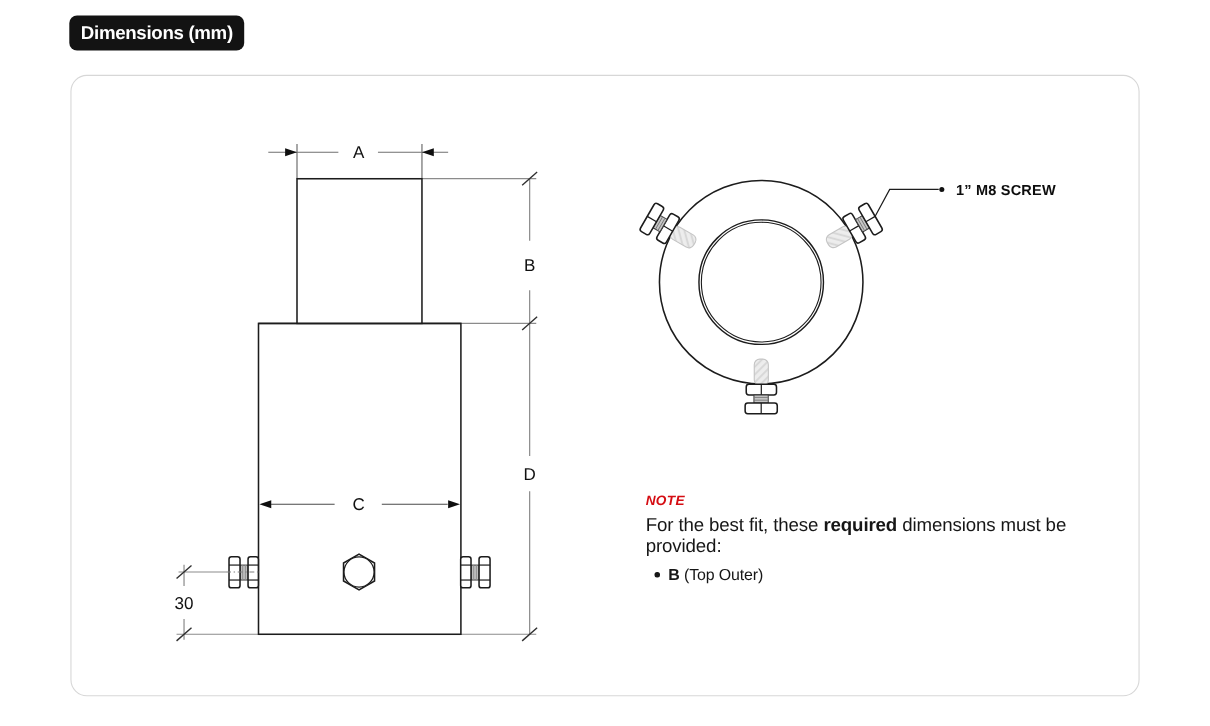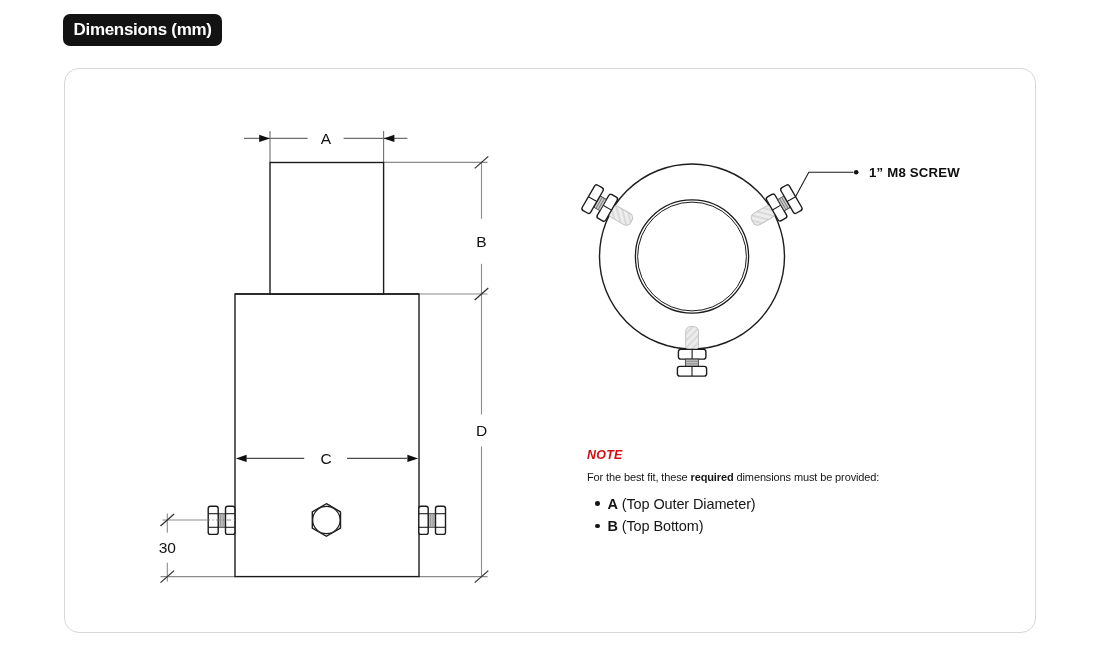--- a/index.html
+++ b/index.html
@@ -12,21 +12,21 @@
     font-size:17px; font-weight:700; letter-spacing:-0.3px; }
 
   .card { position:absolute; left:64px; top:68px; width:972px; height:565px;
     background:#ffffff; border:1.3px solid #d7d7d7; border-radius:15px; }
 
   svg.drawing { position:absolute; left:0; top:0; width:1100px; height:660px; }
 
   .note { position:absolute; left:587px; top:448.3px; width:420px; color:#121212; }
   .note-heading { font-size:12.4px; font-weight:700; letter-spacing:0.3px;
     color:#d50d13; line-height:14px;font-style:italic; }
-  .note-intro { margin-top:6px; font-size:11px; line-height:19px; color:#161616; letter-spacing:-0.12px; }
+  .note-intro { margin-top:6px; font-size:17px; line-height:19px; color:#161616; letter-spacing:-0.12px; }
   .note-intro b { font-weight:700; }
   .note-list { margin-top:5.5px; list-style:none; }
   .note-list li { position:relative; padding-left:20.5px; line-height:22.2px;
     font-size:14.5px; color:#161616; letter-spacing:-0.12px; }
   .note-list li::before { content:''; position:absolute; left:8px; top:8.6px;
     width:4.6px; height:4.6px; border-radius:50%; background:#161616; }
   .note-list b { font-weight:700; }
 
   text { font-family:"Liberation Sans", sans-serif; }
   .dimlabel { font-size:15.5px; font-weight:500; fill:#111111; }
@@ -159,18 +159,17 @@
         <circle cx="856.2" cy="172.2" r="2.3" fill="#111111"></circle>
         <text class="callout-text" x="869" y="177.2">1” M8 SCREW</text>
       </g>
     </g>
   </svg>
 
   <div class="note">
     <div class="note-heading">NOTE</div>
     <div class="note-intro"><span>For the best fit, these </span><b>required</b><span> dimensions must be provided:</span></div>
     <ul class="note-list">
-      <li><b>A</b> <span>(Top Outer Diameter)</span></li>
-      <li><b>B</b> <span>(Top Bottom)</span></li>
+      <li><b>B</b> <span>(Top Outer)</span></li>
     </ul>
   </div>
 
 </div>
 
 </body></html>

